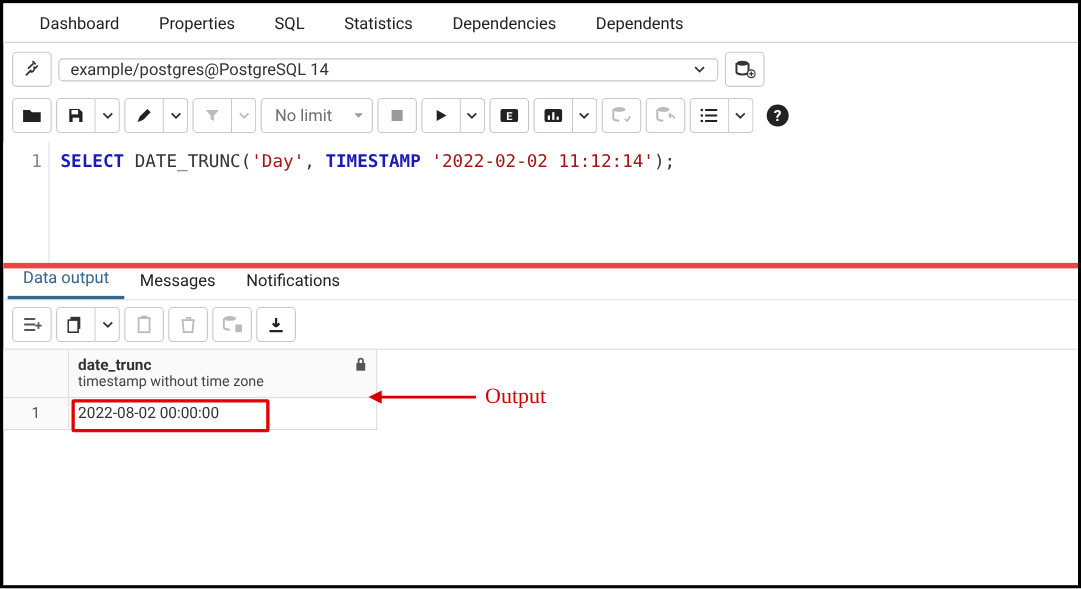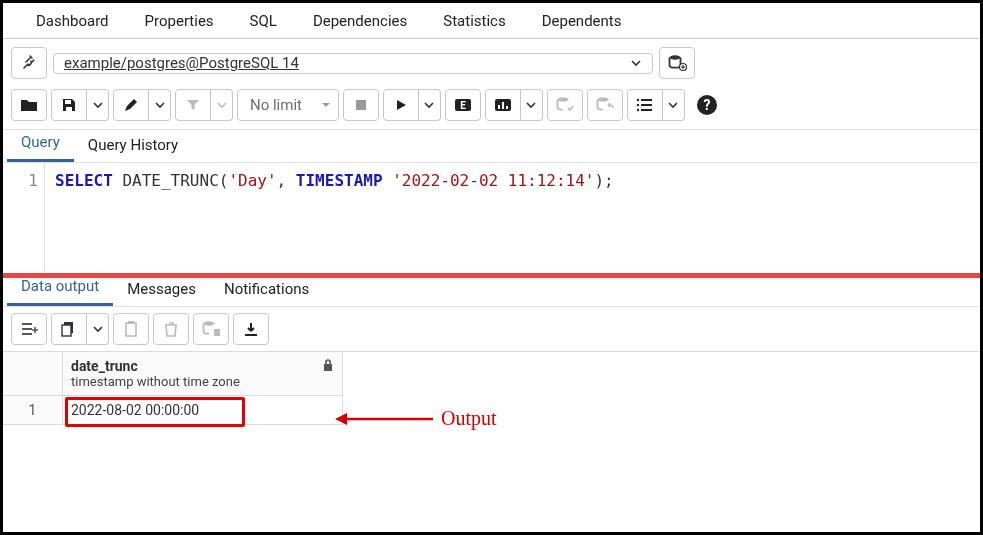--- a/index.html
+++ b/index.html
@@ -67,21 +67,20 @@
     flex: 0 0 600px;
     border: 1px solid #c7c7c7;
     border-radius: 4px;
     height: 21px;
     display: flex;
     align-items: center;
     justify-content: space-between;
     padding: 0 10px;
     font-size: 15px;
     cursor: pointer;
-    text-decoration: underline;
   }
   
   .toolbar {
     display: flex;
     align-items: center;
     gap: 4px;
     padding: 4px 8px 8px 8px;
     flex-wrap: nowrap;
     text-align: center;
   }
@@ -200,22 +199,22 @@
 </style>
 </head>
 <body>
 
 <div class="frame">
 
   <div class="top-tabs">
     <div class="top-tab">Dashboard</div>
     <div class="top-tab">Properties</div>
     <div class="top-tab">SQL</div>
+    <div class="top-tab">Statistics</div>
     <div class="top-tab">Dependencies</div>
-    <div class="top-tab">Statistics</div>
     <div class="top-tab">Dependents</div>
   </div>
 
   <div class="conn-row">
     <div class="icon-btn">
       <svg width="18" height="18" viewBox="0 0 18 18">
           <path d="M4 14 L8 10 M6 8 L10 4 M7 11 a3 3 0 0 0 4-4" stroke="#333" stroke-width="1.6" fill="none" stroke-linecap="round"></path>
           <path d="M10 2 L12 4 M14 6 L12 8" stroke="#333" stroke-width="1.6" fill="none" stroke-linecap="round"></path>
         </svg>
     </div>
@@ -355,24 +354,20 @@
       </div>
     </div>
     <div class="icon-btn" style="border:none">
       <svg width="22" height="22" viewBox="0 0 22 22">
           <circle cx="11" cy="11" r="10" fill="#222"></circle>
           <text x="11" y="16" text-anchor="middle" fill="#fff" font-size="14" font-weight="bold">?</text>
         </svg>
     </div>
   </div>
 
-  <div class="sub-tabs">
-    <div class="sub-tab active">Query</div>
-    <div class="sub-tab">Query History</div>
-  </div>
 
   <div class="editor">
     <div class="gutter">
       <div>1</div>
     </div>
     <div class="code"><span class="kw">SELECT</span> <span class="fn">DATE_TRUNC</span><span>(</span><span class="str">'Day'</span><span>, </span><span class="kw">TIMESTAMP</span><span> </span><span class="str">'2022-02-02 11:12:14'</span><span>);</span></div>
   </div>
 
   <div class="result-tabs">
     <div class="sub-tab active">Data output</div>
@@ -438,21 +433,21 @@
           <svg width="12" height="14" viewBox="0 0 12 14">
               <rect x="2" y="6" width="8" height="7" fill="#555"></rect>
               <path d="M4 6V4a2 2 0 0 1 4 0v2" fill="none" stroke="#555" stroke-width="1.6"></path>
             </svg>
         </span>
       </div>
       <div class="cell rownum">1</div>
       <div class="cell">2022-08-02 00:00:00</div>
     </div>
     <div class="highlight-box" style="left:62px; top:46px; width:180px; height:30px;"></div>
-    <div class="annotation" style="left:330px; top:56px;">
+    <div class="annotation" style="left:330px; top:32px;">
       <svg width="100" height="20" viewBox="0 0 100 20">
         <line x1="100" y1="10" x2="8" y2="10" stroke="#d40000" stroke-width="2.5"></line>
         <path d="M2 10 L14 4 L14 16 Z" fill="#d40000"></path>
       </svg>
       <span>Output</span>
     </div>
   </div>
 
 </div>
 

